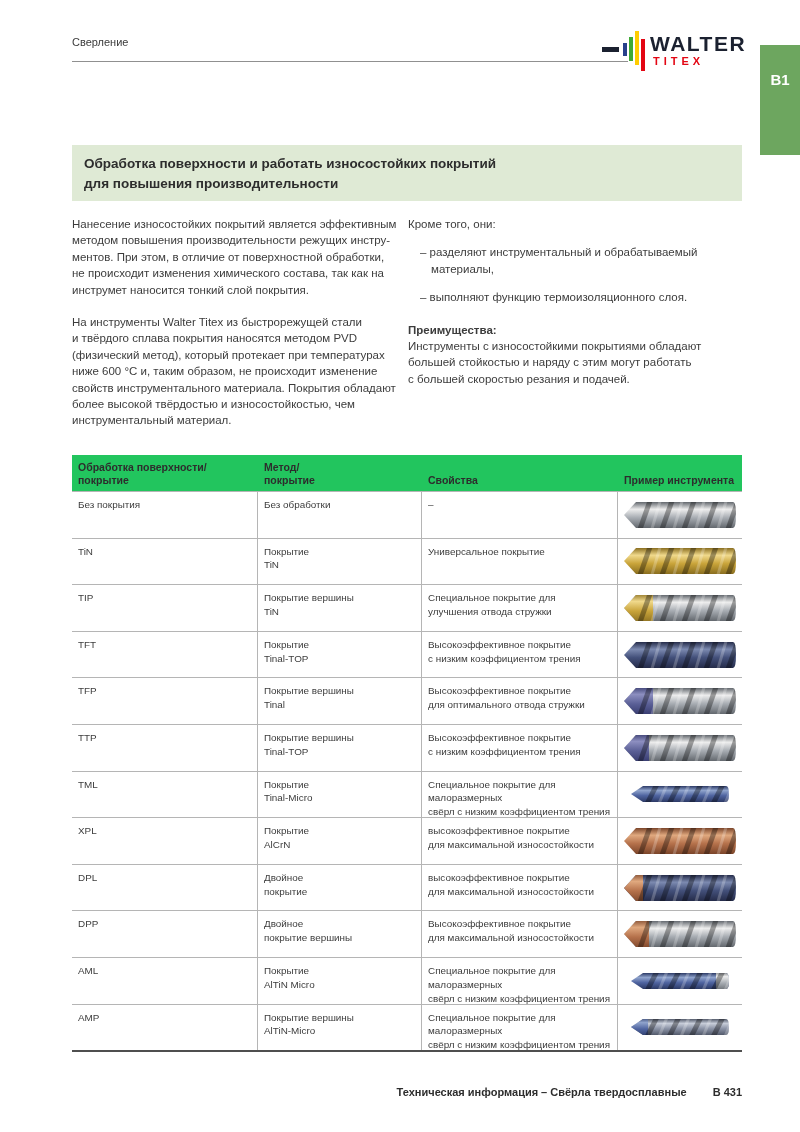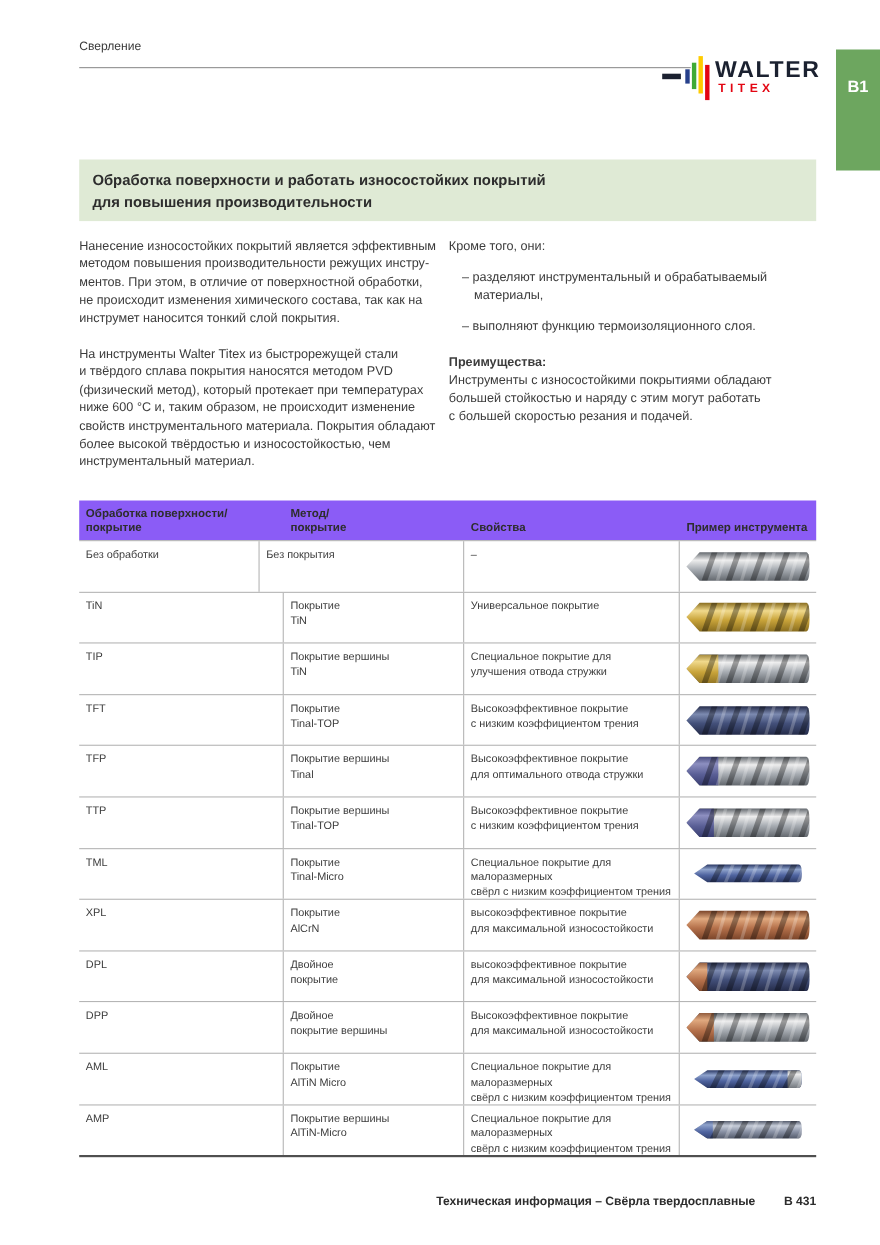--- a/index.html
+++ b/index.html
@@ -4,21 +4,21 @@
 <style>
   html,body { margin:0; padding:0; background:#ececec; }
   .page {
     position:relative; width:800px; height:1132px; margin:0 auto;
     background:#ffffff; overflow:hidden;
     font-family:"Liberation Sans", sans-serif; color:#3c3c3c;
   }
   
   .section-label { position:absolute; left:72px; top:36px; font-size:11px; color:#3a3a3a; }
   .header-rule { position:absolute; left:72px; top:61px; width:556px; height:1px; background:#909090; }
-  .logo { position:absolute; left:602px; top:28px; width:150px; height:50px;margin-top:20px; }
+  .logo { position:absolute; left:602px; top:28px; width:150px; height:50px; }
   .logo div { position:absolute; }
   .logo-dash   { left:0;  top:19px; width:17px; height:5px;  background:#1b2130; }
   .bar-blue    { left:21px; top:15px; width:4px; height:13px; background:#27408b; }
   .bar-green   { left:27px; top:9px;  width:4px; height:24px; background:#3faa35; }
   .bar-yellow  { left:33px; top:3px;  width:4px; height:34px; background:#ffcc00; }
   .bar-red     { left:39px; top:11px; width:4px; height:32px; background:#e30613; }
   .logo-walter { left:48px; top:4px;  font-size:21px; font-weight:bold; letter-spacing:1.5px; color:#1b2130; }
   .logo-titex  { left:51px; top:27px; font-size:11px; font-weight:bold; letter-spacing:4px; color:#e30613; }
   .tab-b1 {
     position:absolute; left:760px; top:45px; width:40px; height:110px;
@@ -30,21 +30,21 @@
   .title-line { margin:0 0 0 12px; font-weight:bold; font-size:13.5px; line-height:20px; color:#2d2d2d; }
   .title-line:first-child { padding-top:9px; }
   
   .col-left  { position:absolute; left:72px;  top:216px; width:330px; }
   .col-right { position:absolute; left:408px; top:216px; width:334px; }
   .body-text { font-size:11.5px; line-height:16.4px; color:#3c3c3c; white-space:pre-line; margin:0 0 16px 0; }
   .bullet { font-size:11.5px; line-height:16.4px; white-space:pre-line; margin:12px; text-indent:-11px; padding-left:11px; }
   .bold-head { font-weight:bold; margin:16px 0 0 0; font-size:11.5px; line-height:16.4px; }
   
   .coating-table { position:absolute; left:72px; top:455px; width:670px; }
-  .thead { display:flex; background:#8b5cf6; height:36px; }
+  .thead { display:flex; background:#22c55e; height:36px; }
   .thead .hcell {
     box-sizing:border-box; display:flex; align-items:flex-end;
     padding:0 2px 5px 6px; font-weight:bold; font-size:10.5px; line-height:12.5px;
     white-space:pre-line; color:#2d2d2d;
   }
   .c1 { width:186px; } .c2 { width:164px; } .c3 { width:196px; } .c4 { width:124px; }
   .tbody { border-bottom:2px solid #4f4f4f; }
   .trow { display:flex; height:45.6px; border-top:1px solid #b5b5b5; }
   .trow .tcell {
     box-sizing:border-box; padding:6px 4px 0 6px;
@@ -111,22 +111,22 @@
     <div class="thead">
       <div class="hcell c1">Обработка поверхности/
 покрытие</div>
       <div class="hcell c2">Метод/
 покрытие</div>
       <div class="hcell c3">Свойства</div>
       <div class="hcell c4">Пример инструмента</div>
     </div>
     <div class="tbody" id="table-body">
     <div class="trow">
+      <div class="tcell c1">Без покрытия</div>
       <div class="tcell c2">Без обработки</div>
-      <div class="tcell c1">Без покрытия</div>
       <div class="tcell c3">–</div>
       <div class="tcell c4"><svg width="114" height="30" viewBox="0 0 114 30" xmlns="http://www.w3.org/2000/svg">
               <defs>
                 <linearGradient id="gb0" x1="0" y1="0" x2="0" y2="1">
                   <stop offset="0" stop-color="#63686e"></stop>
                   <stop offset="0.28" stop-color="#ededed"></stop>
                   <stop offset="0.6" stop-color="#a8adb3"></stop>
                   <stop offset="1" stop-color="#63686e"></stop>
                 </linearGradient>
                 <clipPath id="cp0">

